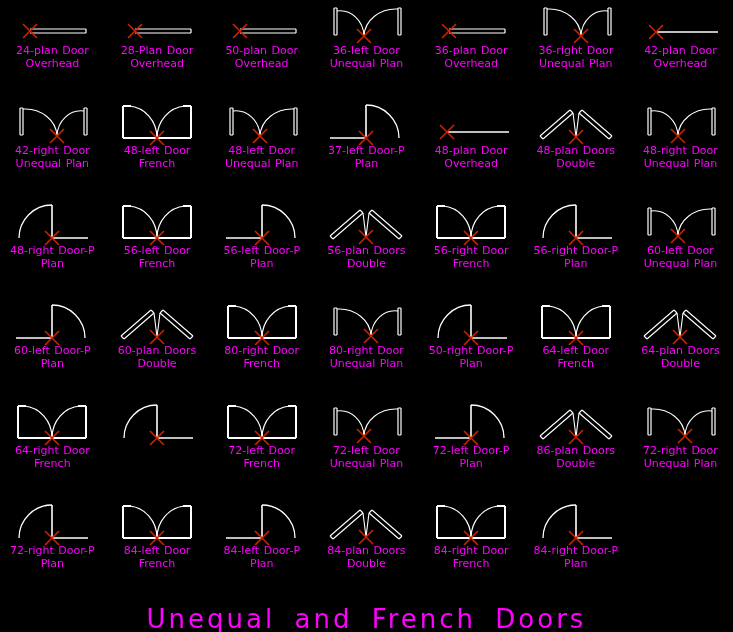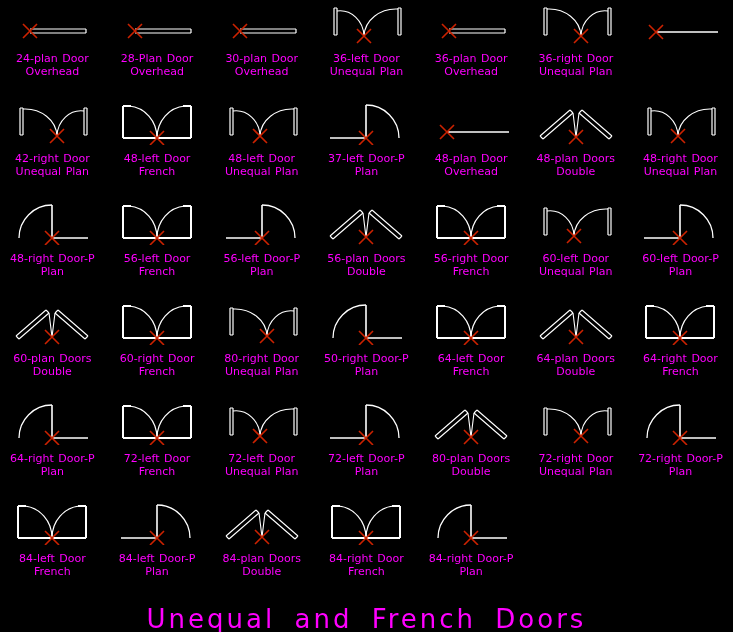--- a/index.html
+++ b/index.html
@@ -19,21 +19,21 @@
     display:flex;flex-direction:column;align-items:center;
     justify-content:flex-start;
     overflow:visible;
   }
   .sym{
     width:104px;height:46px;
     display:block;
     margin-top:-1px;
   }
   .label{
-    margin-top:8px;
+    margin-top:0px;
     color:#ff00ff;
     font-size:11px;
     line-height:12.5px;
     text-align:center;
     width:104px;
     letter-spacing:0px;
     word-spacing:1px;
     white-space:normal;
   }
   #title{
@@ -70,21 +70,21 @@
       </svg>
       <div class="label">28-Plan Door Overhead</div>
     </div>
     <div class="cell">
       <svg class="sym" viewBox="0 0 104 46">
         <g>
           <path d="M30 30 L86 30 M30 34 L86 34 M86 30 L86 34" stroke="#ffffff" stroke-width="1.2" fill="none"></path>
           <path d="M23 25 L37 39 M37 25 L23 39" stroke="#cc2200" stroke-width="1.6" fill="none"></path>
         </g>
       </svg>
-      <div class="label">30-plan Door Overhead</div>
+      <div class="label">50-plan Door Overhead</div>
     </div>
     <div class="cell">
       <svg class="sym" viewBox="0 0 104 46">
         <g>
           <path d="M20 36 L20 9 M23 36 L23 9 M20 9 L23 9 M20 36 L23 36" stroke="#ffffff" stroke-width="1.2" fill="none"></path>
           <path d="M84 36 L84 9 M87 36 L87 9 M84 9 L87 9 M84 36 L87 36" stroke="#ffffff" stroke-width="1.2" fill="none"></path>
           <path d="M23 12 A24 26 0 0 1 50 37" stroke="#ffffff" stroke-width="1.1" fill="none"></path>
           <path d="M84 10 A32 28 0 0 0 50 37" stroke="#ffffff" stroke-width="1.1" fill="none"></path>
           <path d="M43 30 L57 44 M57 30 L43 44" stroke="#cc2200" stroke-width="1.6" fill="none"></path>
         </g>
@@ -112,20 +112,21 @@
       </svg>
       <div class="label">36-right Door Unequal Plan</div>
     </div>
     <div class="cell">
       <svg class="sym" viewBox="0 0 104 46">
         <g>
           <path d="M28 33 L90 33" stroke="#ffffff" stroke-width="1.6" fill="none"></path>
           <path d="M21 26 L35 40 M35 26 L21 40" stroke="#cc2200" stroke-width="1.6" fill="none"></path>
         </g>
       </svg>
+      <div class="label">42-plan Door Overhead</div>
     </div>
     <div class="cell">
       <svg class="sym" viewBox="0 0 104 46">
         <g>
           <path d="M20 36 L20 9 M23 36 L23 9 M20 9 L23 9 M20 36 L23 36" stroke="#ffffff" stroke-width="1.2" fill="none"></path>
           <path d="M84 36 L84 9 M87 36 L87 9 M84 9 L87 9 M84 36 L87 36" stroke="#ffffff" stroke-width="1.2" fill="none"></path>
           <path d="M23 10 A32 28 0 0 1 57 37" stroke="#ffffff" stroke-width="1.1" fill="none"></path>
           <path d="M84 12 A24 26 0 0 0 57 37" stroke="#ffffff" stroke-width="1.1" fill="none"></path>
           <path d="M50 30 L64 44 M64 30 L50 44" stroke="#cc2200" stroke-width="1.6" fill="none"></path>
         </g>
@@ -255,20 +256,31 @@
           <path d="M24 7 A30 32 0 0 1 52 39" stroke="#ffffff" stroke-width="1.2" fill="none"></path>
           <path d="M80 7 A30 32 0 0 0 52 39" stroke="#ffffff" stroke-width="1.2" fill="none"></path>
           <path d="M45 32 L59 46 M59 32 L45 46" stroke="#cc2200" stroke-width="1.6" fill="none"></path>
         </g>
       </svg>
       <div class="label">56-right Door French</div>
     </div>
     <div class="cell">
       <svg class="sym" viewBox="0 0 104 46">
         <g>
+          <path d="M88 39 L52 39" stroke="#ffffff" stroke-width="1.6" fill="none"></path>
+          <path d="M52 39 L52 6" stroke="#ffffff" stroke-width="1.6" fill="none"></path>
+          <path d="M52 6 A33 33 0 0 0 19 39" stroke="#ffffff" stroke-width="1.3" fill="none"></path>
+          <path d="M45 32 L59 46 M59 32 L45 46" stroke="#cc2200" stroke-width="1.6" fill="none"></path>
+        </g>
+      </svg>
+      <div class="label">56-right Door-P Plan</div>
+    </div>
+    <div class="cell">
+      <svg class="sym" viewBox="0 0 104 46">
+        <g>
           <path d="M20 36 L20 9 M23 36 L23 9 M20 9 L23 9 M20 36 L23 36" stroke="#ffffff" stroke-width="1.2" fill="none"></path>
           <path d="M84 36 L84 9 M87 36 L87 9 M84 9 L87 9 M84 36 L87 36" stroke="#ffffff" stroke-width="1.2" fill="none"></path>
           <path d="M23 12 A24 26 0 0 1 50 37" stroke="#ffffff" stroke-width="1.1" fill="none"></path>
           <path d="M84 10 A32 28 0 0 0 50 37" stroke="#ffffff" stroke-width="1.1" fill="none"></path>
           <path d="M43 30 L57 44 M57 30 L43 44" stroke="#cc2200" stroke-width="1.6" fill="none"></path>
         </g>
       </svg>
       <div class="label">60-left Door Unequal Plan</div>
     </div>
     <div class="cell">
@@ -297,21 +309,21 @@
       <svg class="sym" viewBox="0 0 104 46">
         <g>
           <path d="M18 39 L86 39" stroke="#ffffff" stroke-width="2" fill="none"></path>
           <path d="M18 39 L18 7 M86 39 L86 7" stroke="#ffffff" stroke-width="2" fill="none"></path>
           <path d="M18 7 L26 7 M78 7 L86 7" stroke="#ffffff" stroke-width="2" fill="none"></path>
           <path d="M24 7 A30 32 0 0 1 52 39" stroke="#ffffff" stroke-width="1.2" fill="none"></path>
           <path d="M80 7 A30 32 0 0 0 52 39" stroke="#ffffff" stroke-width="1.2" fill="none"></path>
           <path d="M45 32 L59 46 M59 32 L45 46" stroke="#cc2200" stroke-width="1.6" fill="none"></path>
         </g>
       </svg>
-      <div class="label">60-right Door French</div>
+      <div class="label">80-right Door French</div>
     </div>
     <div class="cell">
       <svg class="sym" viewBox="0 0 104 46">
         <g>
           <path d="M20 36 L20 9 M23 36 L23 9 M20 9 L23 9 M20 36 L23 36" stroke="#ffffff" stroke-width="1.2" fill="none"></path>
           <path d="M84 36 L84 9 M87 36 L87 9 M84 9 L87 9 M84 36 L87 36" stroke="#ffffff" stroke-width="1.2" fill="none"></path>
           <path d="M23 10 A32 28 0 0 1 57 37" stroke="#ffffff" stroke-width="1.1" fill="none"></path>
           <path d="M84 12 A24 26 0 0 0 57 37" stroke="#ffffff" stroke-width="1.1" fill="none"></path>
           <path d="M50 30 L64 44 M64 30 L50 44" stroke="#cc2200" stroke-width="1.6" fill="none"></path>
         </g>
@@ -368,21 +380,20 @@
     </div>
     <div class="cell">
       <svg class="sym" viewBox="0 0 104 46">
         <g>
           <path d="M88 39 L52 39" stroke="#ffffff" stroke-width="1.6" fill="none"></path>
           <path d="M52 39 L52 6" stroke="#ffffff" stroke-width="1.6" fill="none"></path>
           <path d="M52 6 A33 33 0 0 0 19 39" stroke="#ffffff" stroke-width="1.3" fill="none"></path>
           <path d="M45 32 L59 46 M59 32 L45 46" stroke="#cc2200" stroke-width="1.6" fill="none"></path>
         </g>
       </svg>
-      <div class="label">64-right Door-P Plan</div>
     </div>
     <div class="cell">
       <svg class="sym" viewBox="0 0 104 46">
         <g>
           <path d="M18 39 L86 39" stroke="#ffffff" stroke-width="2" fill="none"></path>
           <path d="M18 39 L18 7 M86 39 L86 7" stroke="#ffffff" stroke-width="2" fill="none"></path>
           <path d="M18 7 L26 7 M78 7 L86 7" stroke="#ffffff" stroke-width="2" fill="none"></path>
           <path d="M24 7 A30 32 0 0 1 52 39" stroke="#ffffff" stroke-width="1.2" fill="none"></path>
           <path d="M80 7 A30 32 0 0 0 52 39" stroke="#ffffff" stroke-width="1.2" fill="none"></path>
           <path d="M45 32 L59 46 M59 32 L45 46" stroke="#cc2200" stroke-width="1.6" fill="none"></path>
@@ -415,21 +426,21 @@
     </div>
     <div class="cell">
       <svg class="sym" viewBox="0 0 104 46">
         <g>
           <path d="M16 37 L46 11 M19 40 L49 14 M46 11 L49 14 M16 37 L19 40" stroke="#ffffff" stroke-width="1.1" fill="none"></path>
           <path d="M88 37 L58 11 M85 40 L55 14 M58 11 L55 14 M88 37 L85 40" stroke="#ffffff" stroke-width="1.1" fill="none"></path>
           <path d="M49 14 L52 38 M55 14 L52 38" stroke="#ffffff" stroke-width="1.1" fill="none"></path>
           <path d="M45 31 L59 45 M59 31 L45 45" stroke="#cc2200" stroke-width="1.6" fill="none"></path>
         </g>
       </svg>
-      <div class="label">80-plan Doors Double</div>
+      <div class="label">86-plan Doors Double</div>
     </div>
     <div class="cell">
       <svg class="sym" viewBox="0 0 104 46">
         <g>
           <path d="M20 36 L20 9 M23 36 L23 9 M20 9 L23 9 M20 36 L23 36" stroke="#ffffff" stroke-width="1.2" fill="none"></path>
           <path d="M84 36 L84 9 M87 36 L87 9 M84 9 L87 9 M84 36 L87 36" stroke="#ffffff" stroke-width="1.2" fill="none"></path>
           <path d="M23 10 A32 28 0 0 1 57 37" stroke="#ffffff" stroke-width="1.1" fill="none"></path>
           <path d="M84 12 A24 26 0 0 0 57 37" stroke="#ffffff" stroke-width="1.1" fill="none"></path>
           <path d="M50 30 L64 44 M64 30 L50 44" stroke="#cc2200" stroke-width="1.6" fill="none"></path>
         </g>

